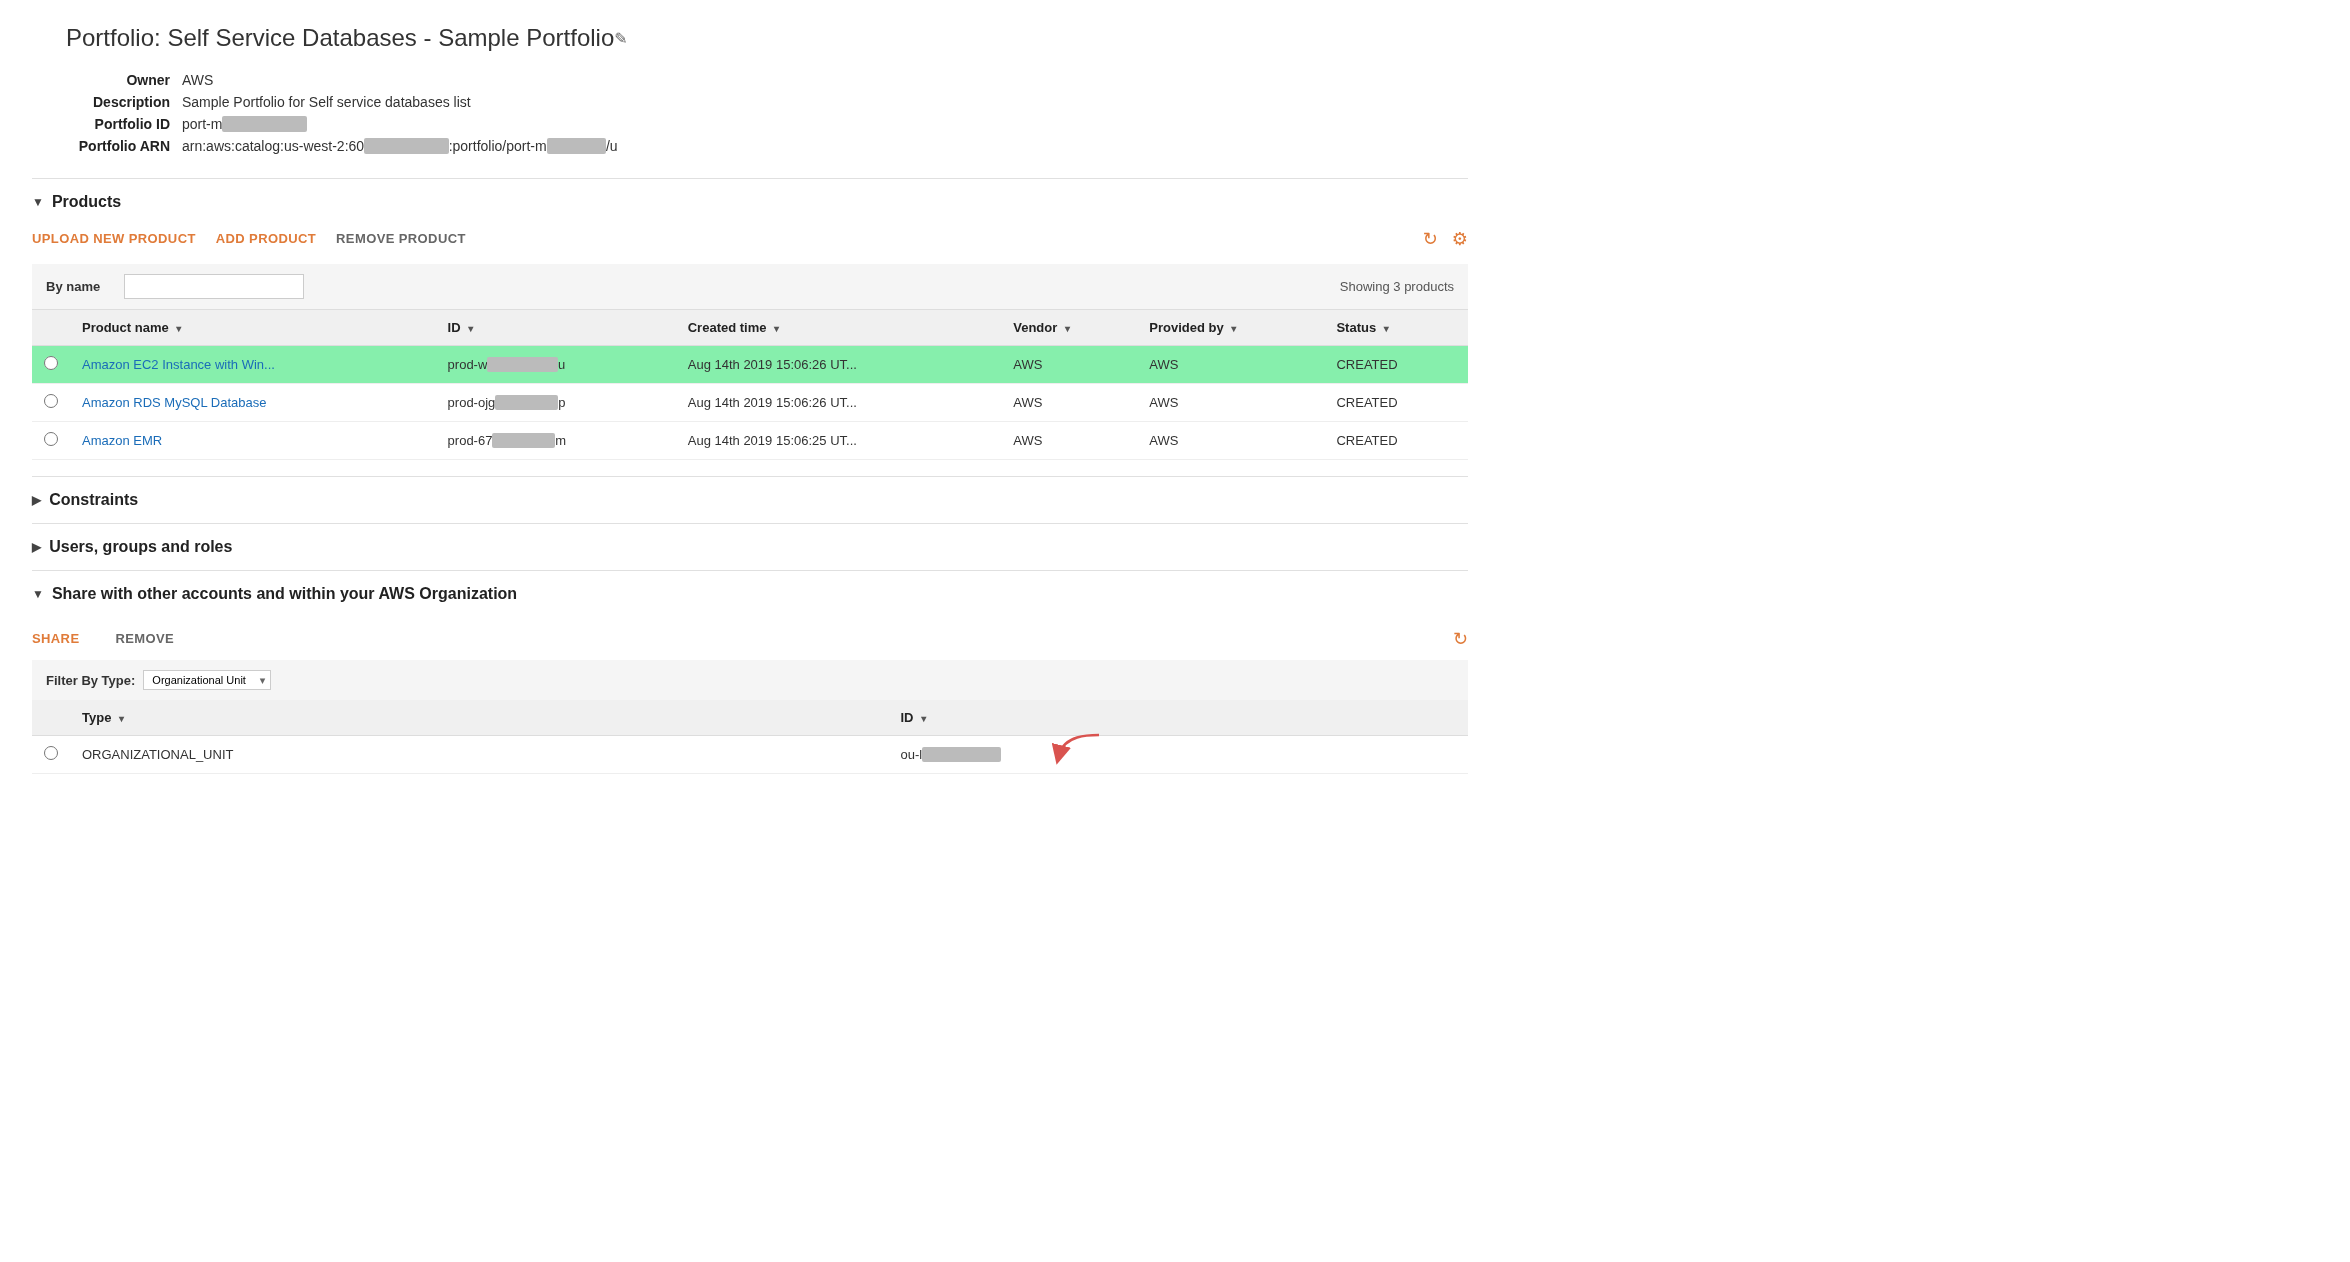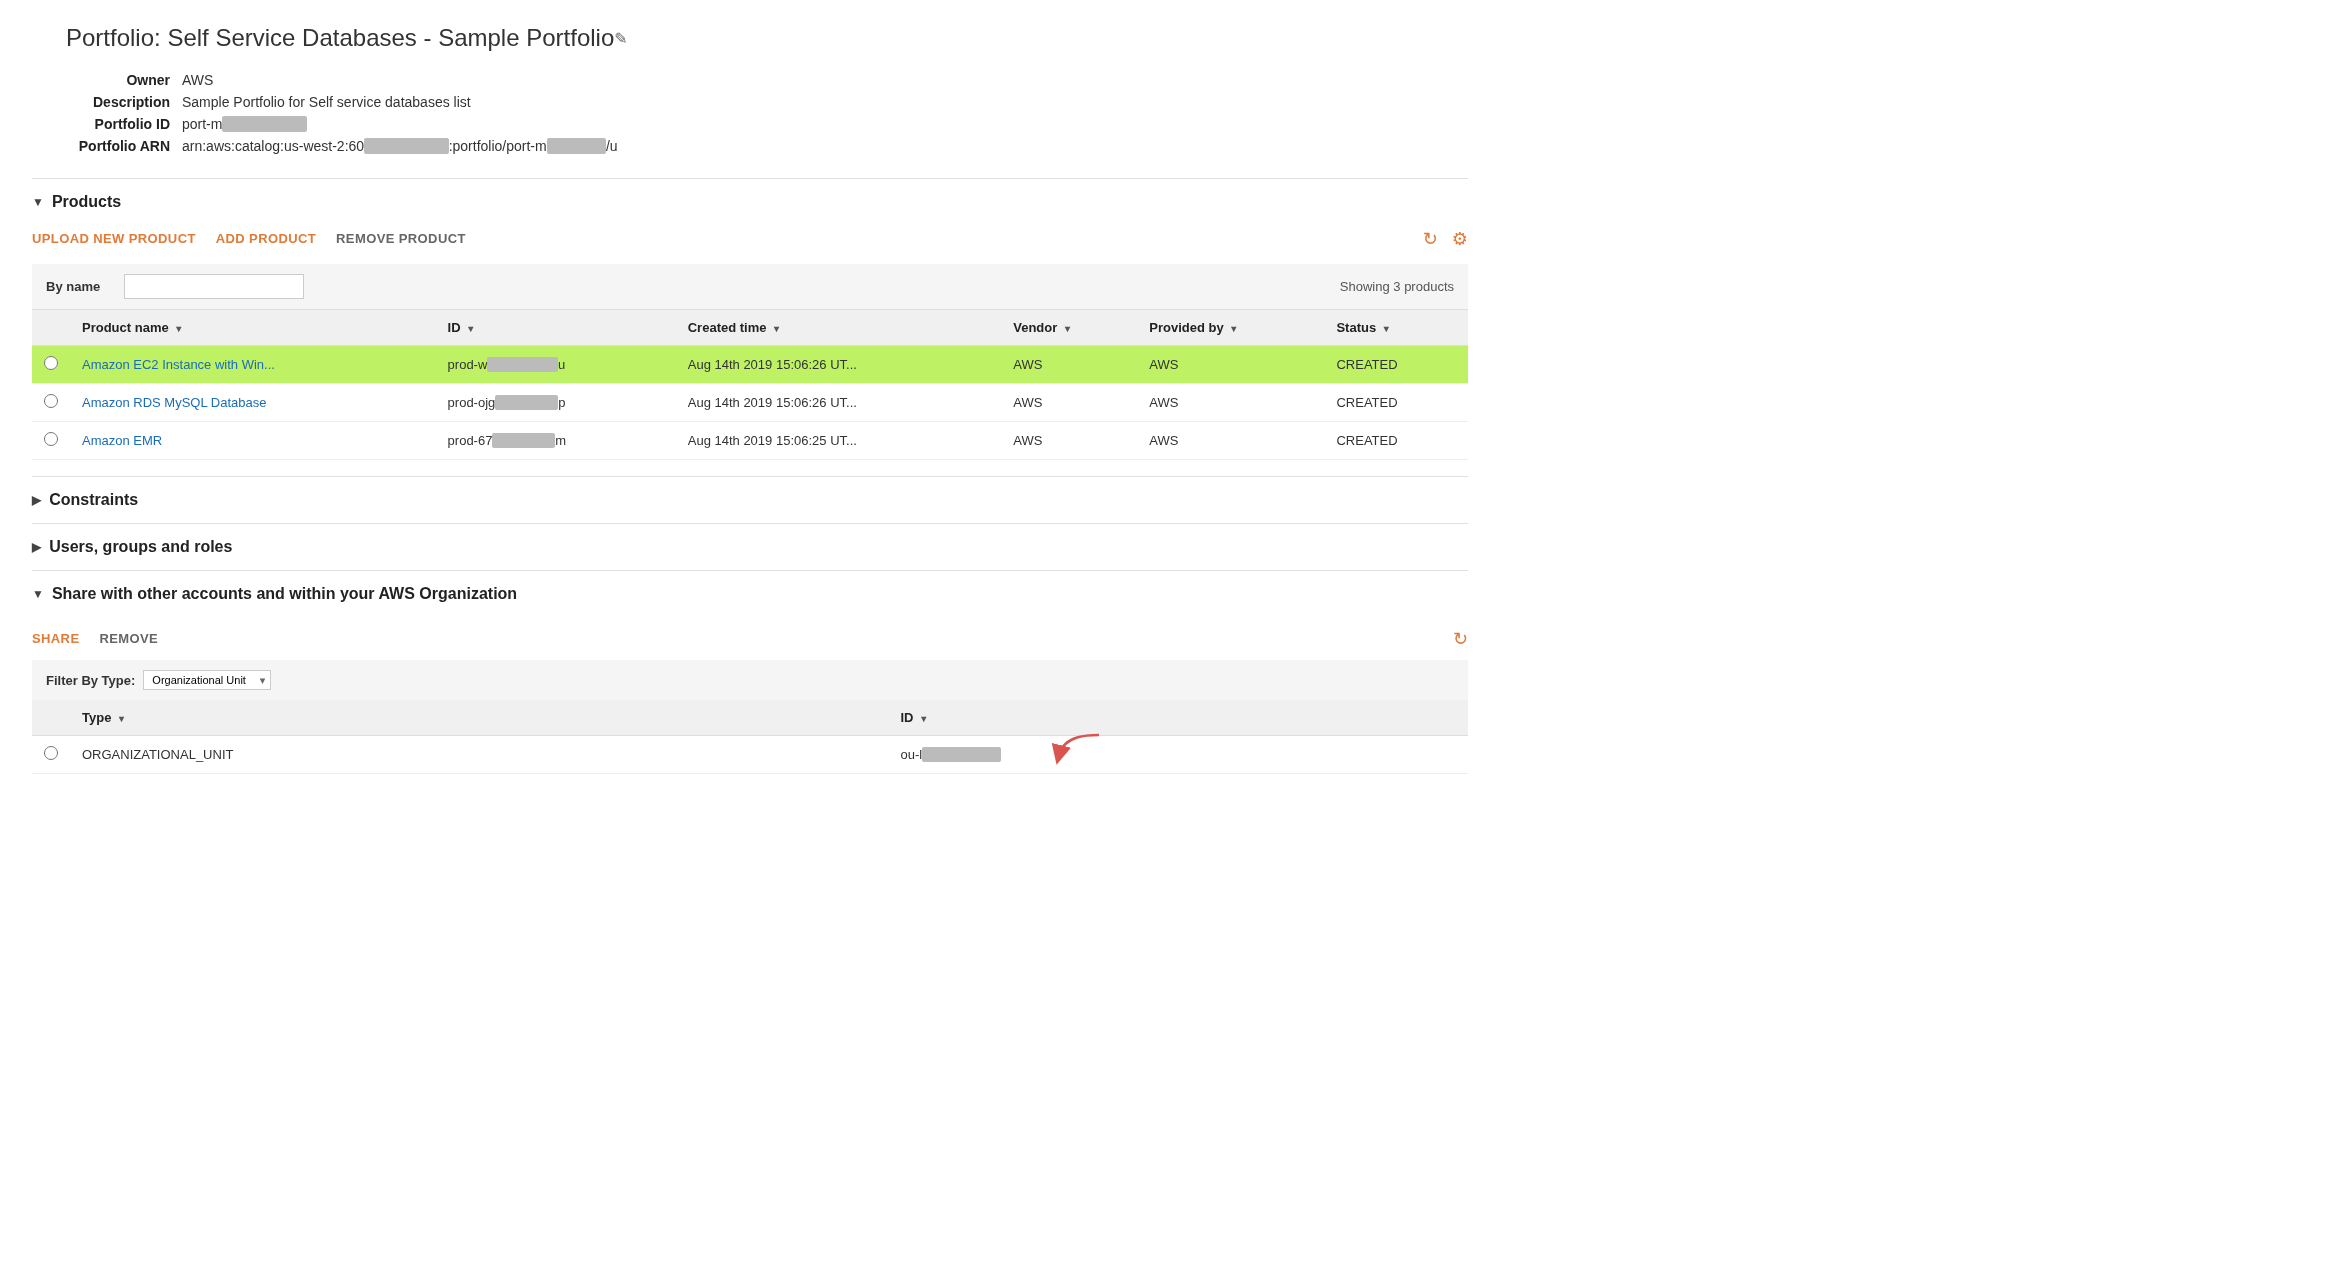--- a/index.html
+++ b/index.html
@@ -208,21 +208,21 @@
       top: 50%;
       transform: translateY(-50%);
       pointer-events: none;
       font-size: 11px;
       color: #666;
     }
     .share-toolbar {
       display: flex;
       align-items: center;
       padding: 8px 0;
-      gap: 0;
+      gap: 16px;
     }
     .share-toolbar-right {
       margin-left: auto;
     }
   </style>
 </head>
 <body>
 
 <div class="page-container">
 
@@ -283,21 +283,21 @@
             <th class="radio-cell"></th>
             <th>Product name <span class="sort-arrow">▾</span></th>
             <th>ID <span class="sort-arrow">▾</span></th>
             <th>Created time <span class="sort-arrow">▾</span></th>
             <th>Vendor <span class="sort-arrow">▾</span></th>
             <th>Provided by <span class="sort-arrow">▾</span></th>
             <th>Status <span class="sort-arrow">▾</span></th>
           </tr>
         </thead>
         <tbody id="products-tbody">
-        <tr style="background: #bef264;">
+        <tr style="background: #86efac;">
       <td class="radio-cell"><input type="radio" class="radio-btn" name="product-radio" style=""></td>
       <td class="product-link">Amazon EC2 Instance with Win...</td>
       <td><span>prod-w</span><span class="blurred-text">●●●●●●●●●</span><span>u</span></td>
       <td>Aug 14th 2019 15:06:26 UT...</td>
       <td>AWS</td>
       <td>AWS</td>
       <td class="status-created">CREATED</td>
     </tr>
             <tr>
       <td class="radio-cell"><input type="radio" class="radio-btn" name="product-radio" style=""></td>

